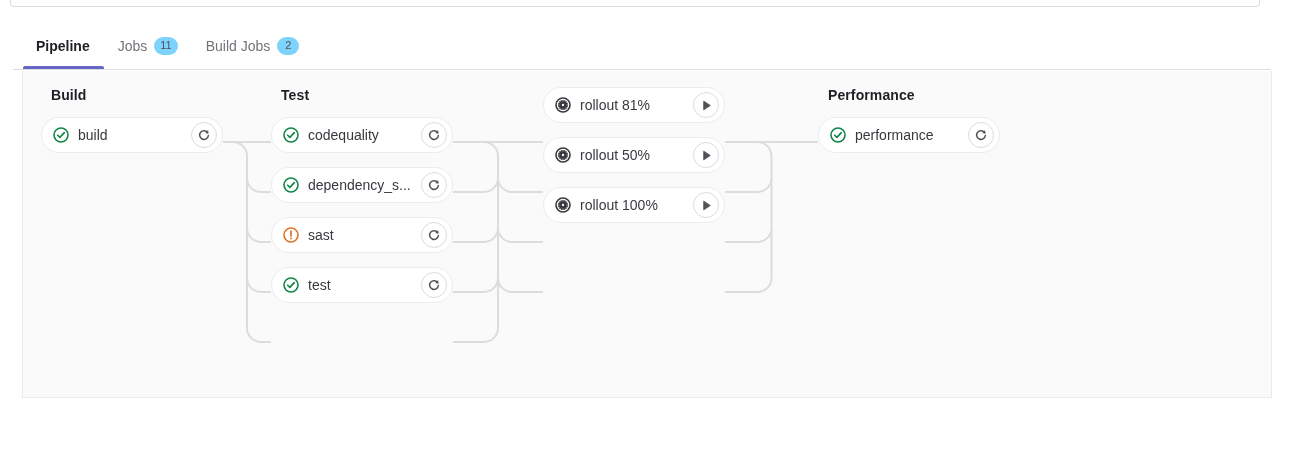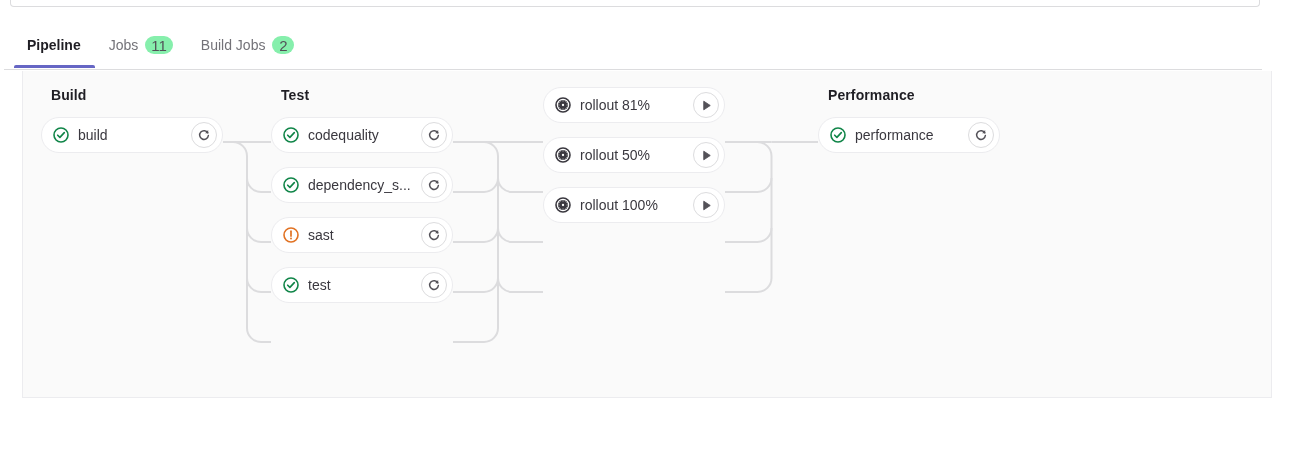--- a/index.html
+++ b/index.html
@@ -23,27 +23,27 @@
     border-left: 1px solid #dcdcde;
     border-right: 1px solid #dcdcde;
     border-bottom: 1px solid #dcdcde;
     border-radius: 0 0 4px 4px;
     background: #ffffff;
   }
 
   
   .tabbar {
     position: absolute;
-    left: 4px;
+    left: 13px;
     top: 22px;
     width: 1258px;
     height: 48px;
     border-bottom: 1px solid #dcdcde;
     display: flex;
-    align-items: flex-start;
+    align-items: center;
     padding-left: 10px;
   }
 
   .tab {
     position: relative;
     display: flex;
     align-items: center;
     gap: 7px;
     height: 46px;
     padding: 0 14px;
@@ -70,23 +70,23 @@
   }
 
   .tab-badge {
     display: inline-flex;
     align-items: center;
     justify-content: center;
     min-width: 22px;
     height: 18px;
     padding: 0 6px;
     border-radius: 10px;
-    background: #86efac;
+    background: #7dd3fc;
     color: #535158;
-    font-size: 15px;
+    font-size: 11px;
     font-weight: normal;
     line-height: 1;
   }
 
   
   .canvas {
     position: absolute;
     left: 22px;
     top: 71px;
     width: 1250px;

